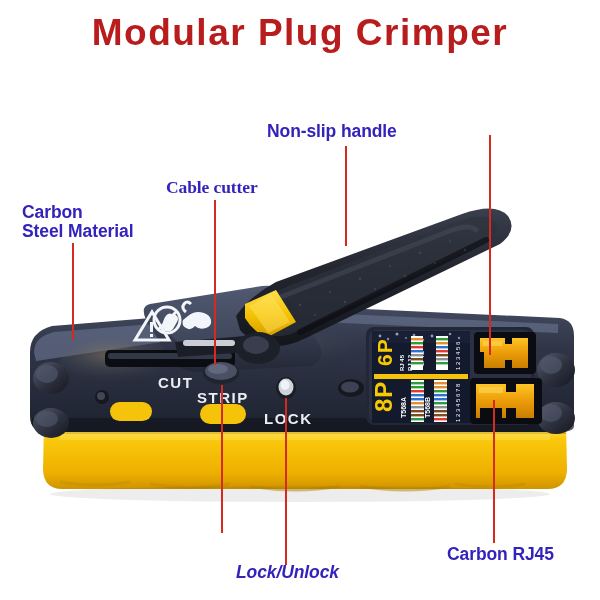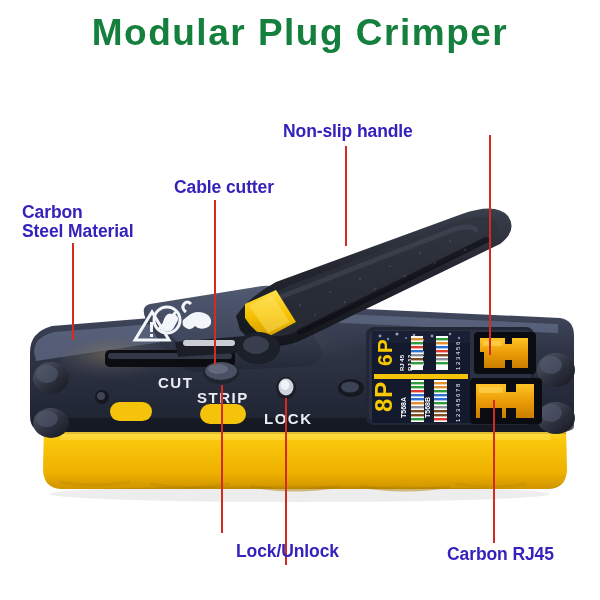--- a/index.html
+++ b/index.html
@@ -9,21 +9,21 @@
     font-family:"Liberation Sans", sans-serif;
     overflow:hidden;
     position:relative;
   }
   #stage{position:absolute;left:0;top:0;width:600px;height:600px;}
 
   
   #title{
     position:absolute;left:0;top:12px;width:600px;
     text-align:center;
-    font-size:37px;font-weight:bold;color:#15803d;
+    font-size:37px;font-weight:bold;color:#b91c1c;
     letter-spacing:1.5px;
     white-space:nowrap;
   }
 
   
   .callout{
     position:absolute;
     color:#3322bb;
     font-weight:bold;
     font-size:17.5px;
@@ -322,18 +322,18 @@
   <div class="leader" style="left:72px;top:243px;height:97px;"></div>
   <div class="leader" style="left:214px;top:200px;height:165px;"></div>
   <div class="leader" style="left:345px;top:146px;height:100px;"></div>
   <div class="leader" style="left:489px;top:135px;height:220px;"></div>
   <div class="leader" style="left:221px;top:385px;height:148px;"></div>
   <div class="leader" style="left:285px;top:398px;height:167px;"></div>
   <div class="leader" style="left:493px;top:400px;height:143px;"></div>
 
   <div class="callout" style="left:22px;top:203px;">Carbon
 Steel Material</div>
-  <div class="callout" style="left:174px;top:178px;">Cable cutter</div>
-  <div class="callout" style="left:283px;top:122px;">Non-slip handle</div>
-  <div class="callout" style="left:236px;top:542px;">Lock/Unlock</div>
+  <div class="callout" style="left:166px;top:178px;font-family:Liberation Serif, serif;">Cable cutter</div>
+  <div class="callout" style="left:267px;top:122px;">Non-slip handle</div>
+  <div class="callout" style="left:236px;top:563px;font-style:italic;">Lock/Unlock</div>
   <div class="callout" style="left:447px;top:545px;">Carbon RJ45</div>
 
 </div>
 
 </body></html>

